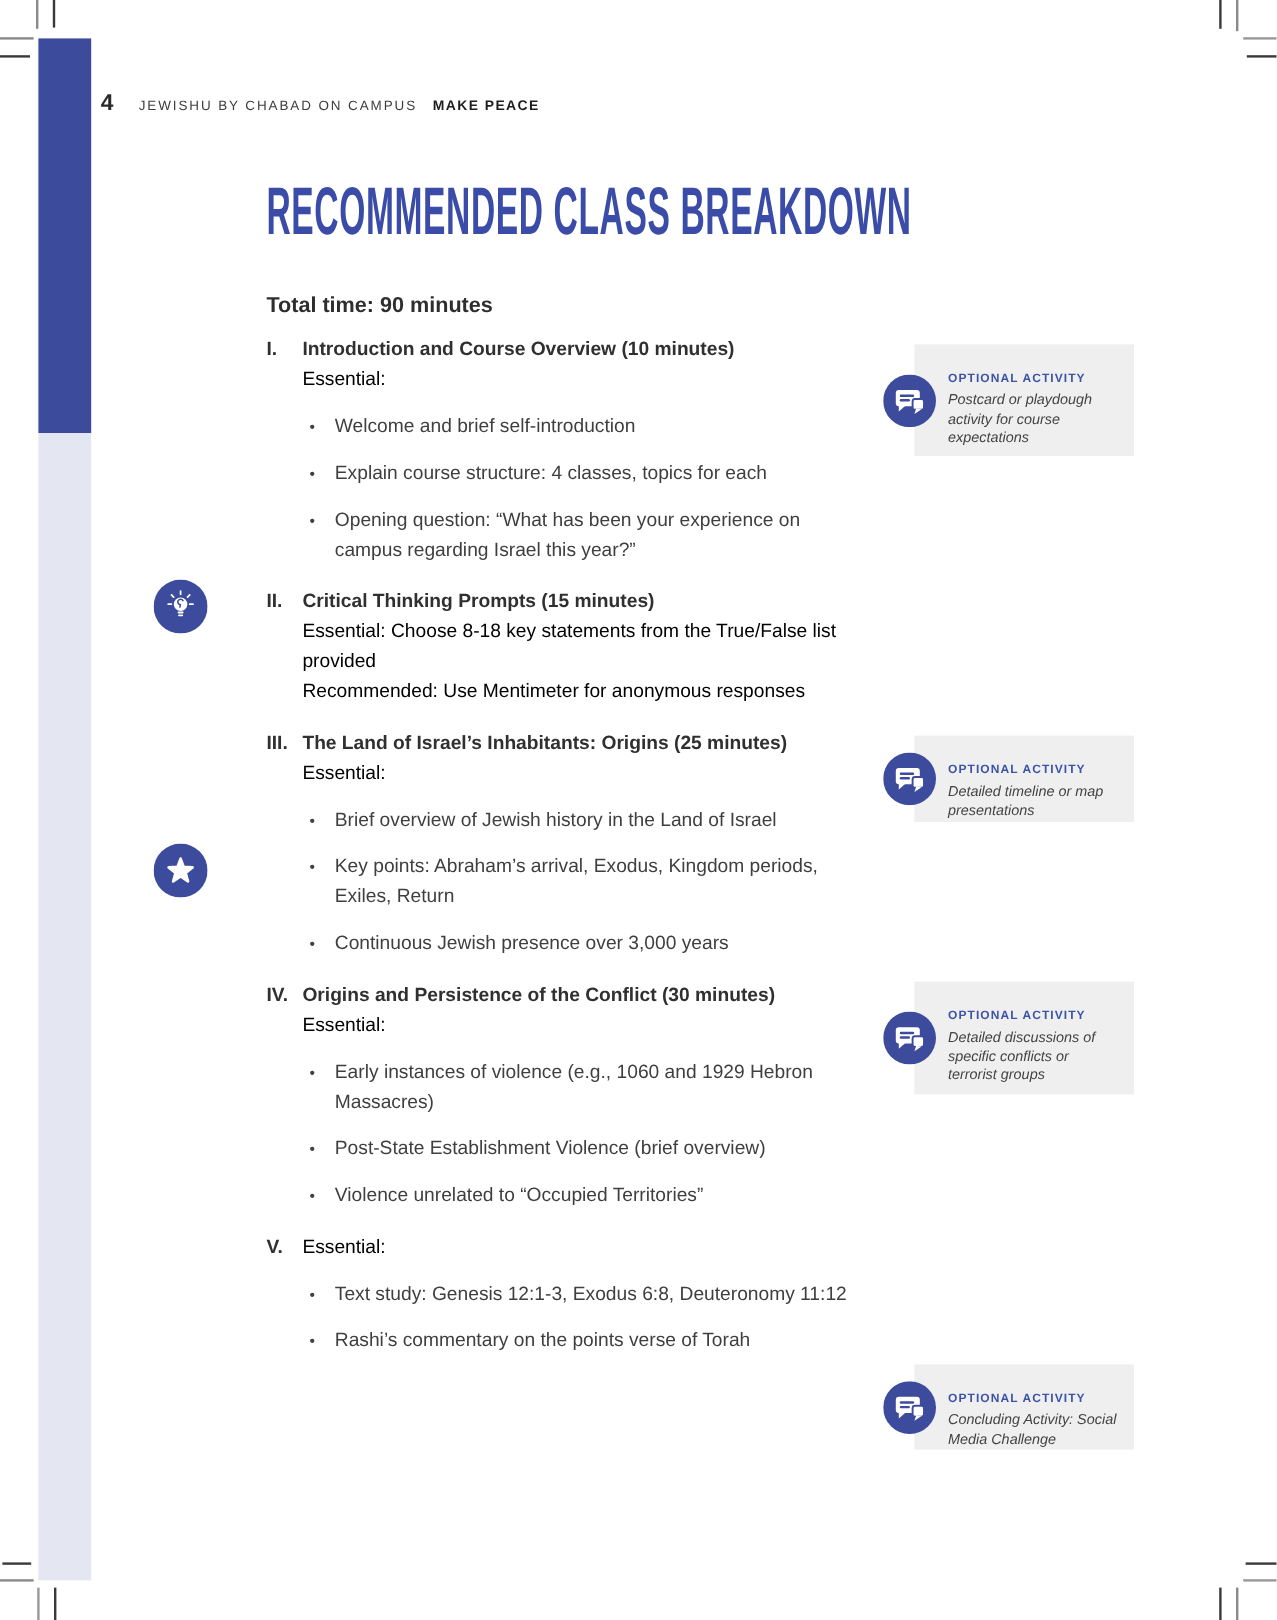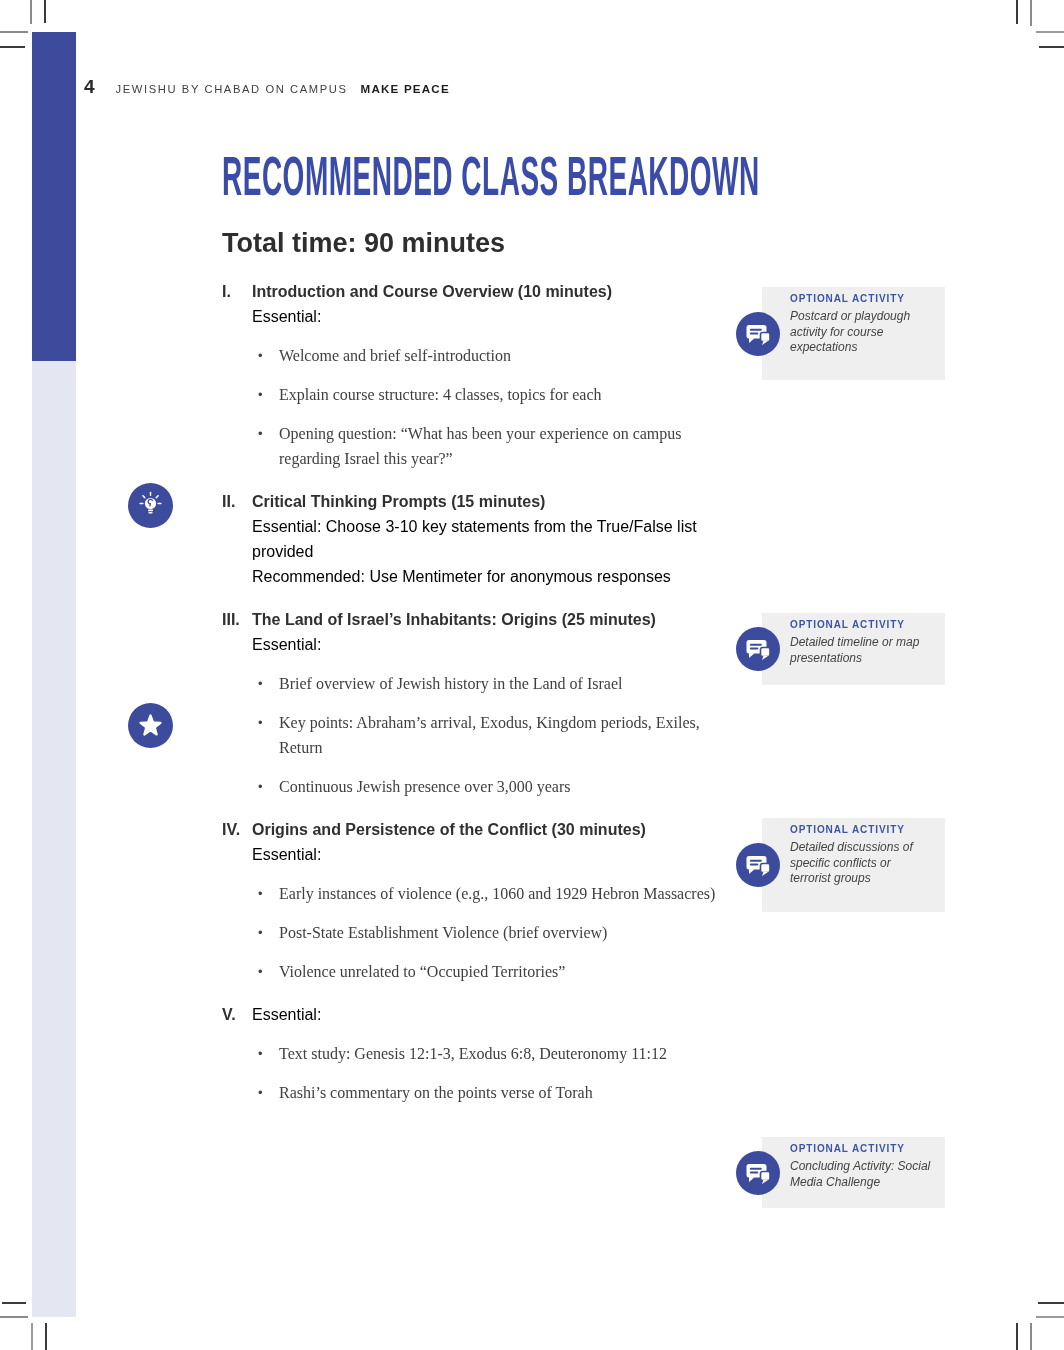--- a/index.html
+++ b/index.html
@@ -32,42 +32,42 @@
   
   .runhead{position:absolute;left:84px;top:76px;display:flex;align-items:baseline;}
   .pagenum{font-size:19px;font-weight:bold;color:#2a2a2a;margin-right:21px;}
   .series{font-size:11.2px;letter-spacing:1.6px;color:#3e3e3e;margin-right:13px;}
   .doctitle{font-size:11.6px;font-weight:bold;letter-spacing:1.2px;color:#1d1d1d;}
 
   
   .bigtitle{position:absolute;left:222px;top:148px;white-space:nowrap;
             font-size:56px;font-weight:bold;letter-spacing:1px;color:#3a4ca8;
             transform:scaleX(0.5);transform-origin:left top;line-height:56px;}
-  .subtitle{position:absolute;left:222px;top:228px;font-size:27px;font-weight:bold;color:#2e2e2e;}
+  .subtitle{position:absolute;left:222px;top:244px;font-size:18px;font-weight:bold;color:#2e2e2e;}
 
   
   .main{position:absolute;left:222px;top:279px;width:502px;font-size:16px;line-height:25px;}
   .section{display:flex;margin-bottom:18px;}
   .numeral{width:30px;flex:none;font-weight:bold;color:#303030;}
   .content{width:472px;}
   .sec-heading{font-weight:bold;color:#303030;white-space:nowrap;}
   .sec-line{color:#000000;}
   .bullet{display:flex;margin-top:14px;}
   .dot{width:21px;flex:none;padding-left:6px;font-size:13px;color:#3f3f3f;}
-  .btext{flex:1;color:#3f3f3f;font-family:Liberation Serif, serif;}
+  .btext{flex:1;color:#3f3f3f;}
   .cap420{max-width:420px;}
 
   
   .m-icon{position:absolute;width:45px;height:45px;}
   .m-icon-lightbulb{left:128px;top:483px;}
   .m-icon-star{left:128px;top:703px;}
 
   
   .opt-box{position:absolute;left:762px;width:183px;background:#f0eff0;
-           padding:6px 12px 13px 28px;box-sizing:border-box;}
+           padding:23px 12px 13px 28px;box-sizing:border-box;}
   .opt-box-1{top:287px;height:93px;}
   .opt-box-2{top:613px;height:72px;}
   .opt-box-3{top:818px;height:94px;}
   .opt-box-4{top:1137px;height:71px;}
   .opt-label{font-size:10px;font-weight:bold;letter-spacing:0.9px;color:#3b54a6;}
   .opt-text{font-size:12px;line-height:15.5px;font-style:italic;color:#434343;margin-top:5px;}
   .opt-icon{position:absolute;left:-26px;top:50%;transform:translateY(-50%);width:44px;height:44px;}
 </style>
 </head>
 <body>
@@ -145,21 +145,21 @@
           <span class="dot">•</span>
           <span class="btext cap420">Opening question: “What has been your experience on campus regarding Israel this year?”</span>
         </div>
       </div>
     </div>
 
     <div class="section">
       <div class="numeral">II.</div>
       <div class="content">
         <div class="sec-heading">Critical Thinking Prompts (15 minutes)</div>
-        <div class="sec-line">Essential: Choose 3-10 key statements from the True/False list provided</div>
+        <div class="sec-line">Essential: Choose 8-18 key statements from the True/False list provided</div>
         <div class="sec-line">Recommended: Use Mentimeter for anonymous responses</div>
       </div>
     </div>
 
     <div class="section">
       <div class="numeral">III.</div>
       <div class="content">
         <div class="sec-heading">The Land of Israel’s Inhabitants: Origins (25 minutes)</div>
         <div class="sec-line">Essential:</div>
         <div class="bullet">

